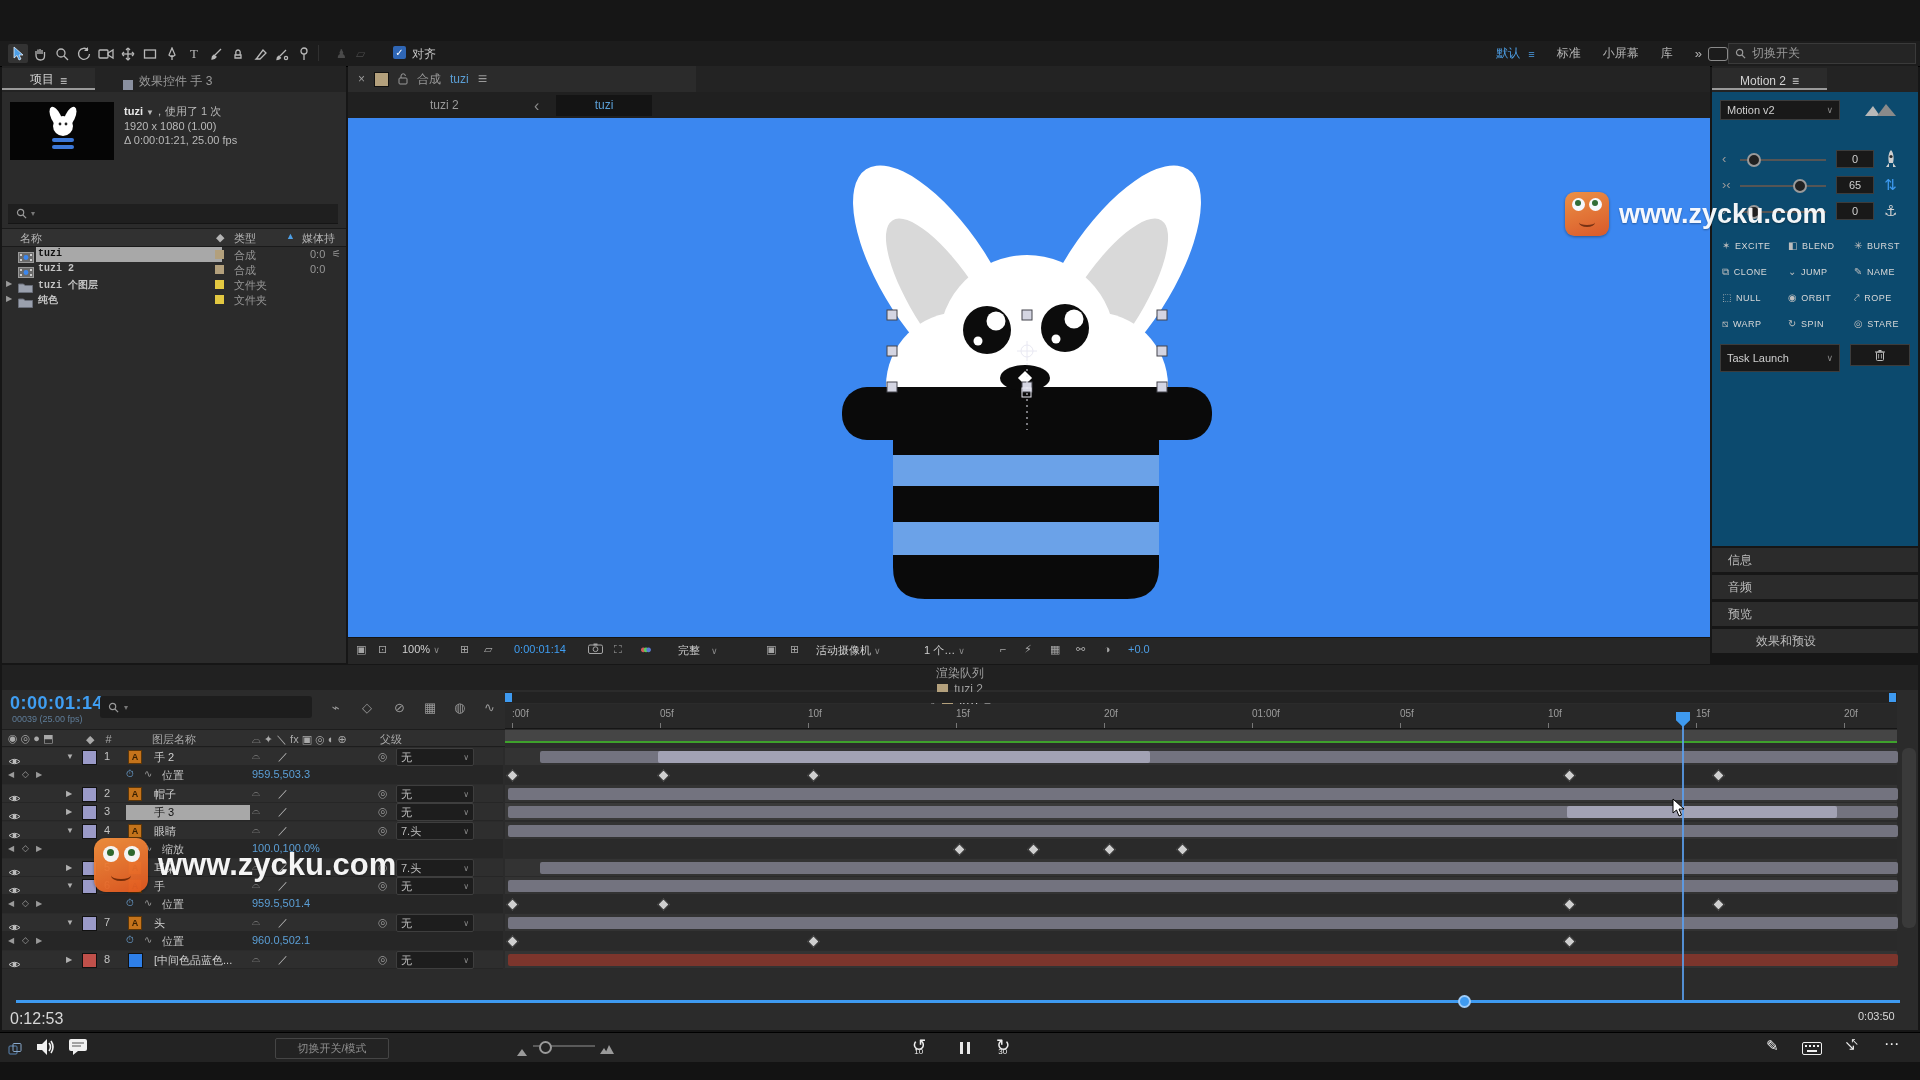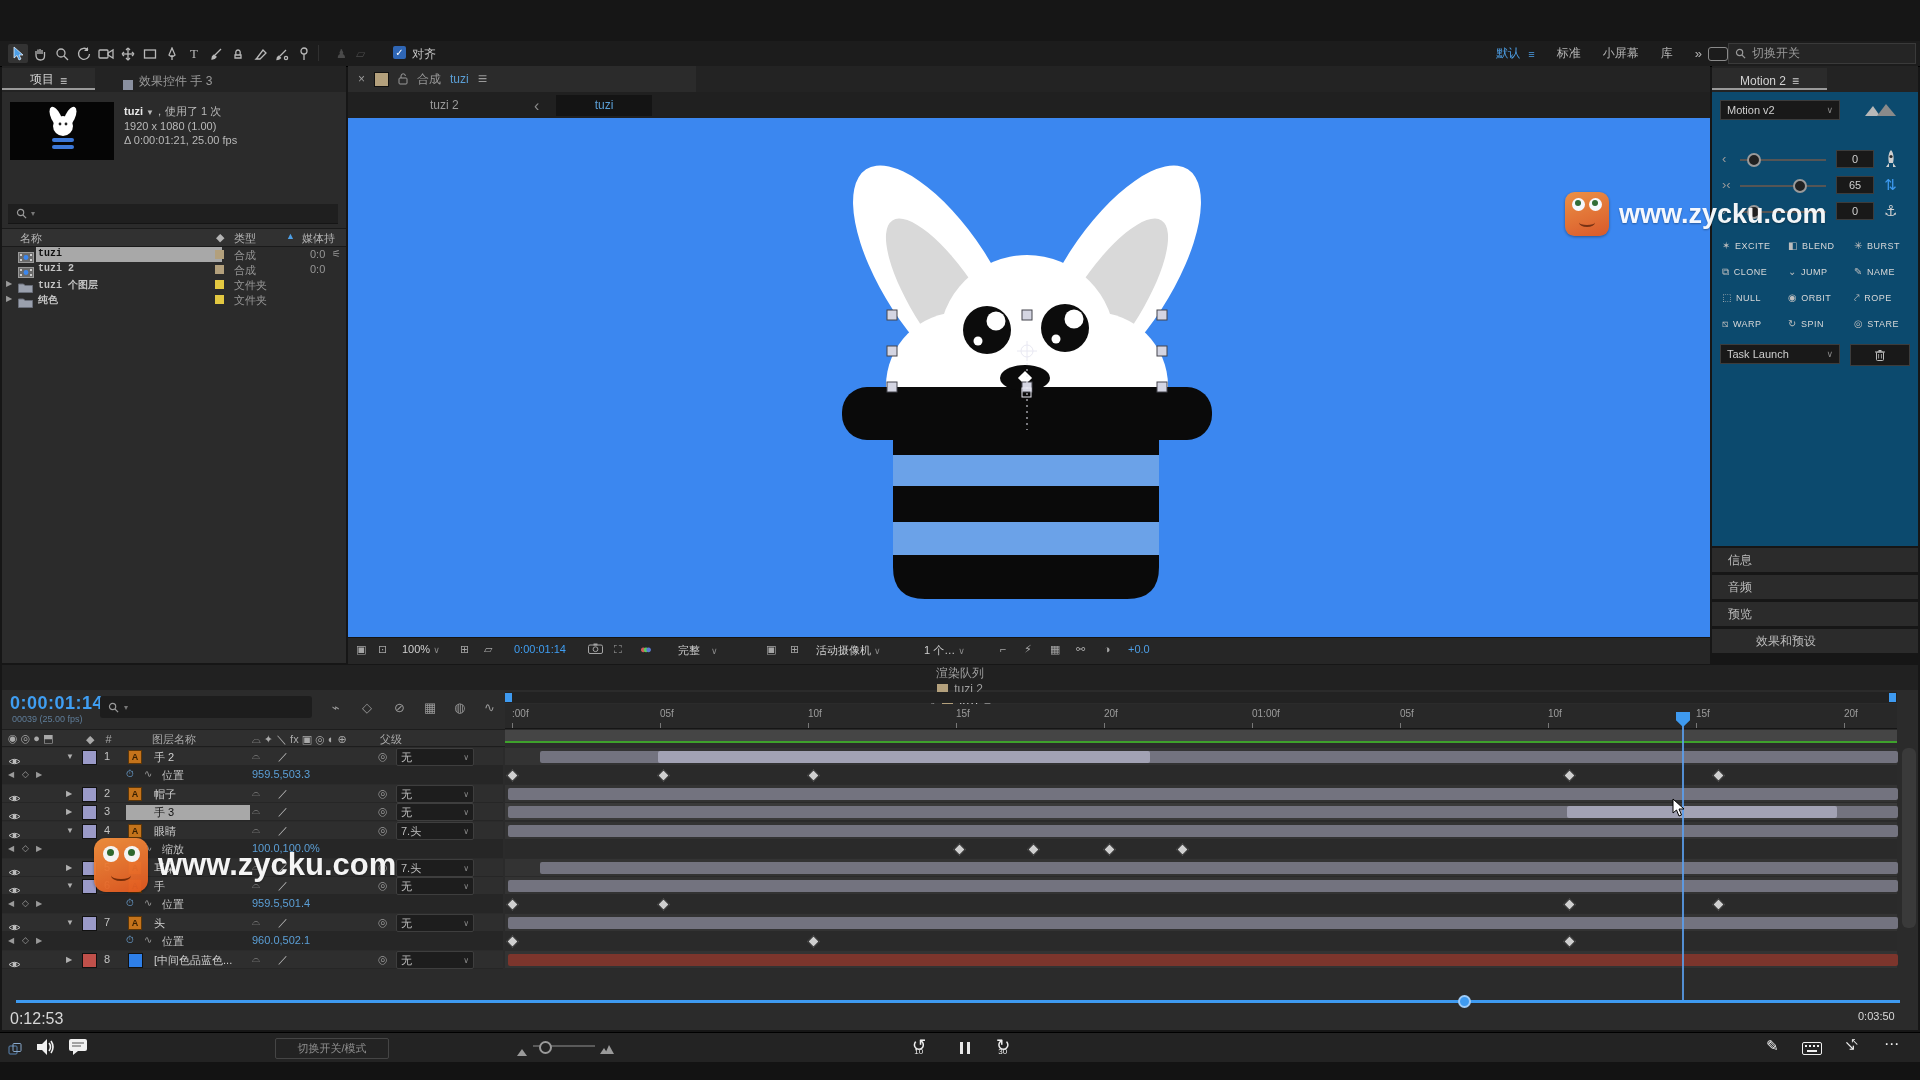--- a/index.html
+++ b/index.html
@@ -512,21 +512,21 @@
           </div>
           <div class="mbtn" style="left: 76px; top: 226px;">
             <span class="mi">↻</span>
             <span>SPIN</span>
           </div>
           <div class="mbtn" style="left: 142px; top: 226px;">
             <span class="mi">◎</span>
             <span>STARE</span>
           </div>
         </div>
-      <div class="mbox" style="left:8px;top:252px;width:120px;height:20px;gap:15px;">
+      <div class="mbox" style="left:8px;top:252px;width:120px;height:28px;gap:15px;">
           <span>Task Launch</span>
           <span class="carat">∨</span>
         </div>
       <div class="abs" style="left:138px;top:252px;width:58px;height:20px;border:1px solid #3c3c3c;background:#191919;display:flex;align-items:center;justify-content:center;">
         <svg width="10" height="12" viewBox="0 0 10 12">
             <rect x="1.5" y="3" width="7" height="8.5" rx="1" fill="none" stroke="#bdbdbd"></rect>
             <line x1="0" y1="3" x2="10" y2="3" stroke="#bdbdbd"></line>
             <rect x="3.5" y="1" width="3" height="1.6" fill="#bdbdbd"></rect>
             <line x1="3.6" y1="5" x2="3.6" y2="9.5" stroke="#bdbdbd" stroke-width=".8"></line>
             <line x1="6.4" y1="5" x2="6.4" y2="9.5" stroke="#bdbdbd" stroke-width=".8"></line>

